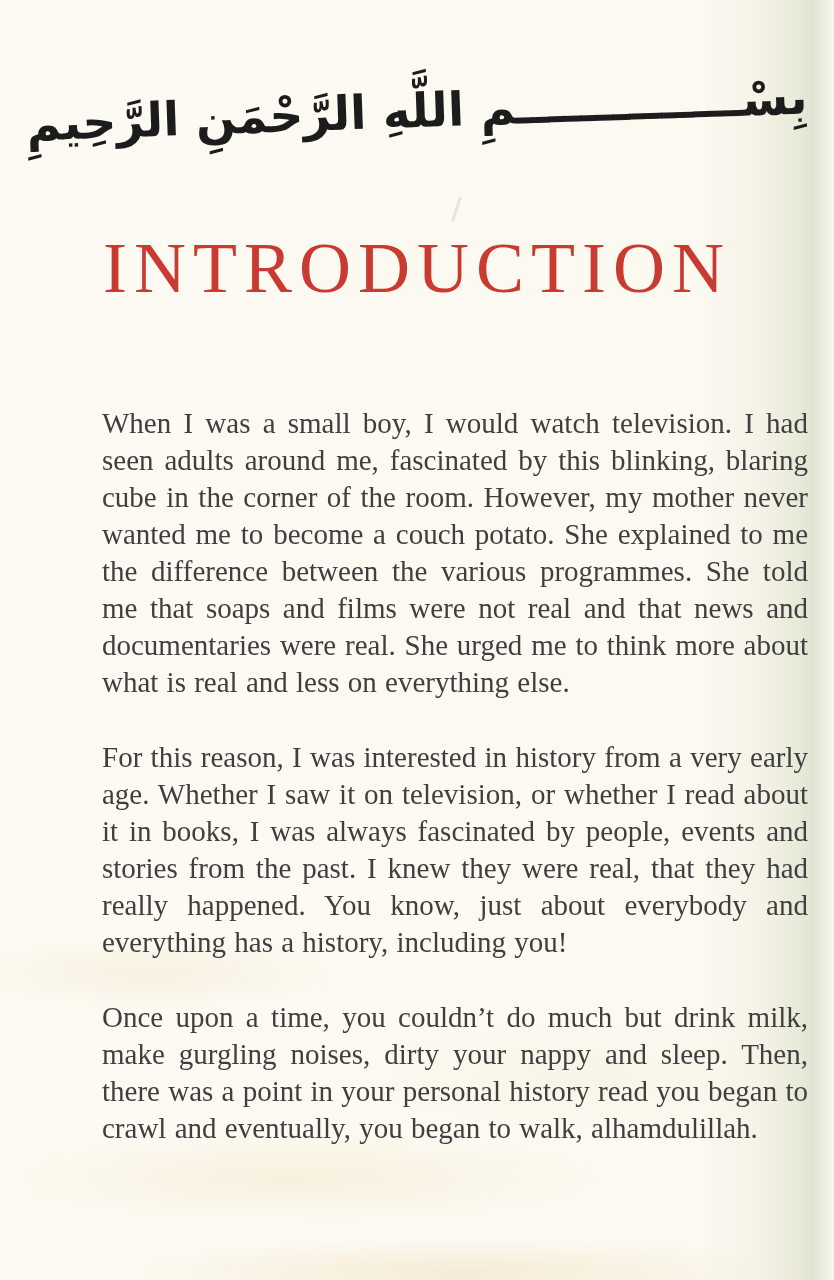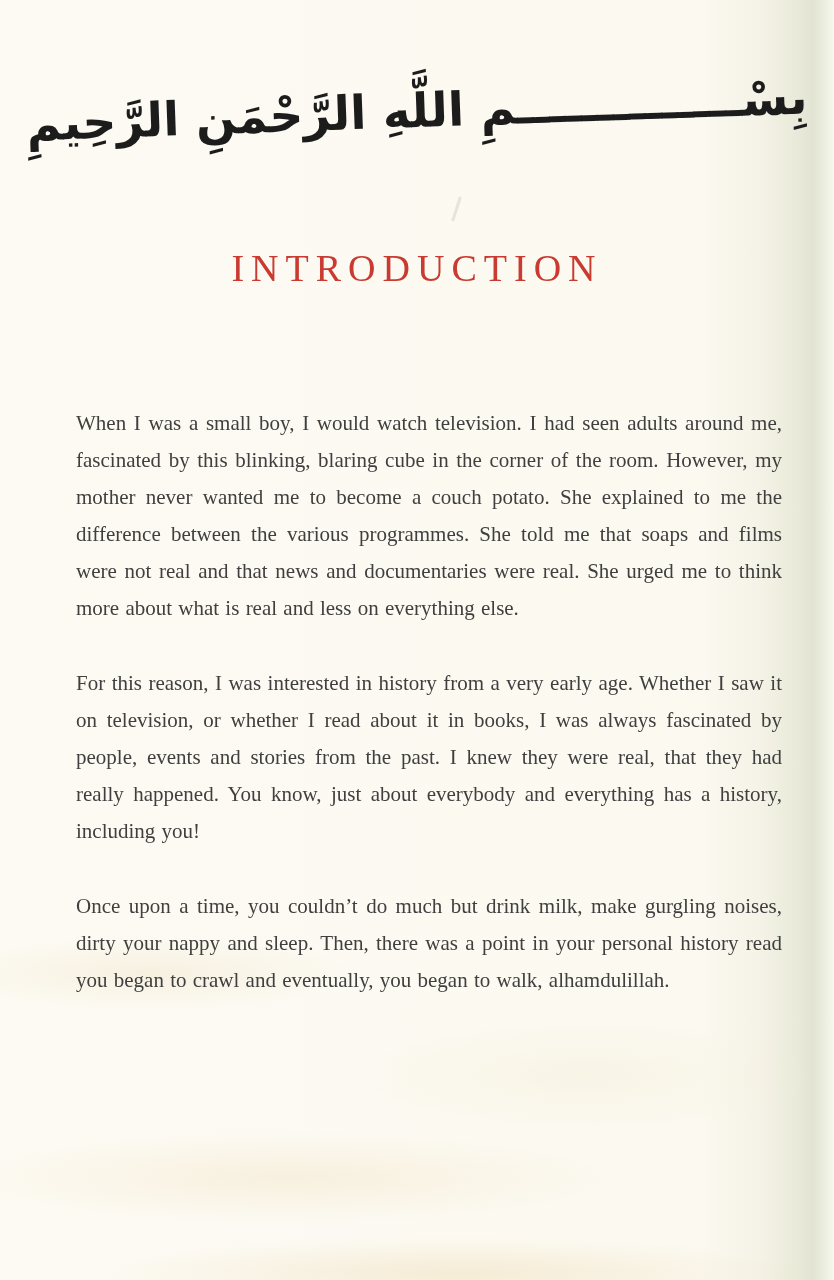--- a/index.html
+++ b/index.html
@@ -42,32 +42,32 @@
 
   .chapter-title {
     position: absolute;
     top: 230px;
     left: 0;
     width: 100%;
     margin: 0;
     text-align: center;
     font-family: "Liberation Serif", serif;
     font-weight: 400;
-    font-size: 38px;
+    font-size: 72px;
     letter-spacing: 7px;
     color: #c93a31;
     line-height: 76px;
   }
 
   .body-text {
     position: absolute;
     top: 405px;
-    left: 76px;
+    left: 102px;
     width: 706px;
-    font-size: 21px;
+    font-size: 29px;
     line-height: 37px;
     color: #3f3f3f;
     text-align: justify;
     hyphens: none;
   }
   .body-text p {
     margin: 0 0 38px 0;
     word-spacing: 1px;
   }
 

